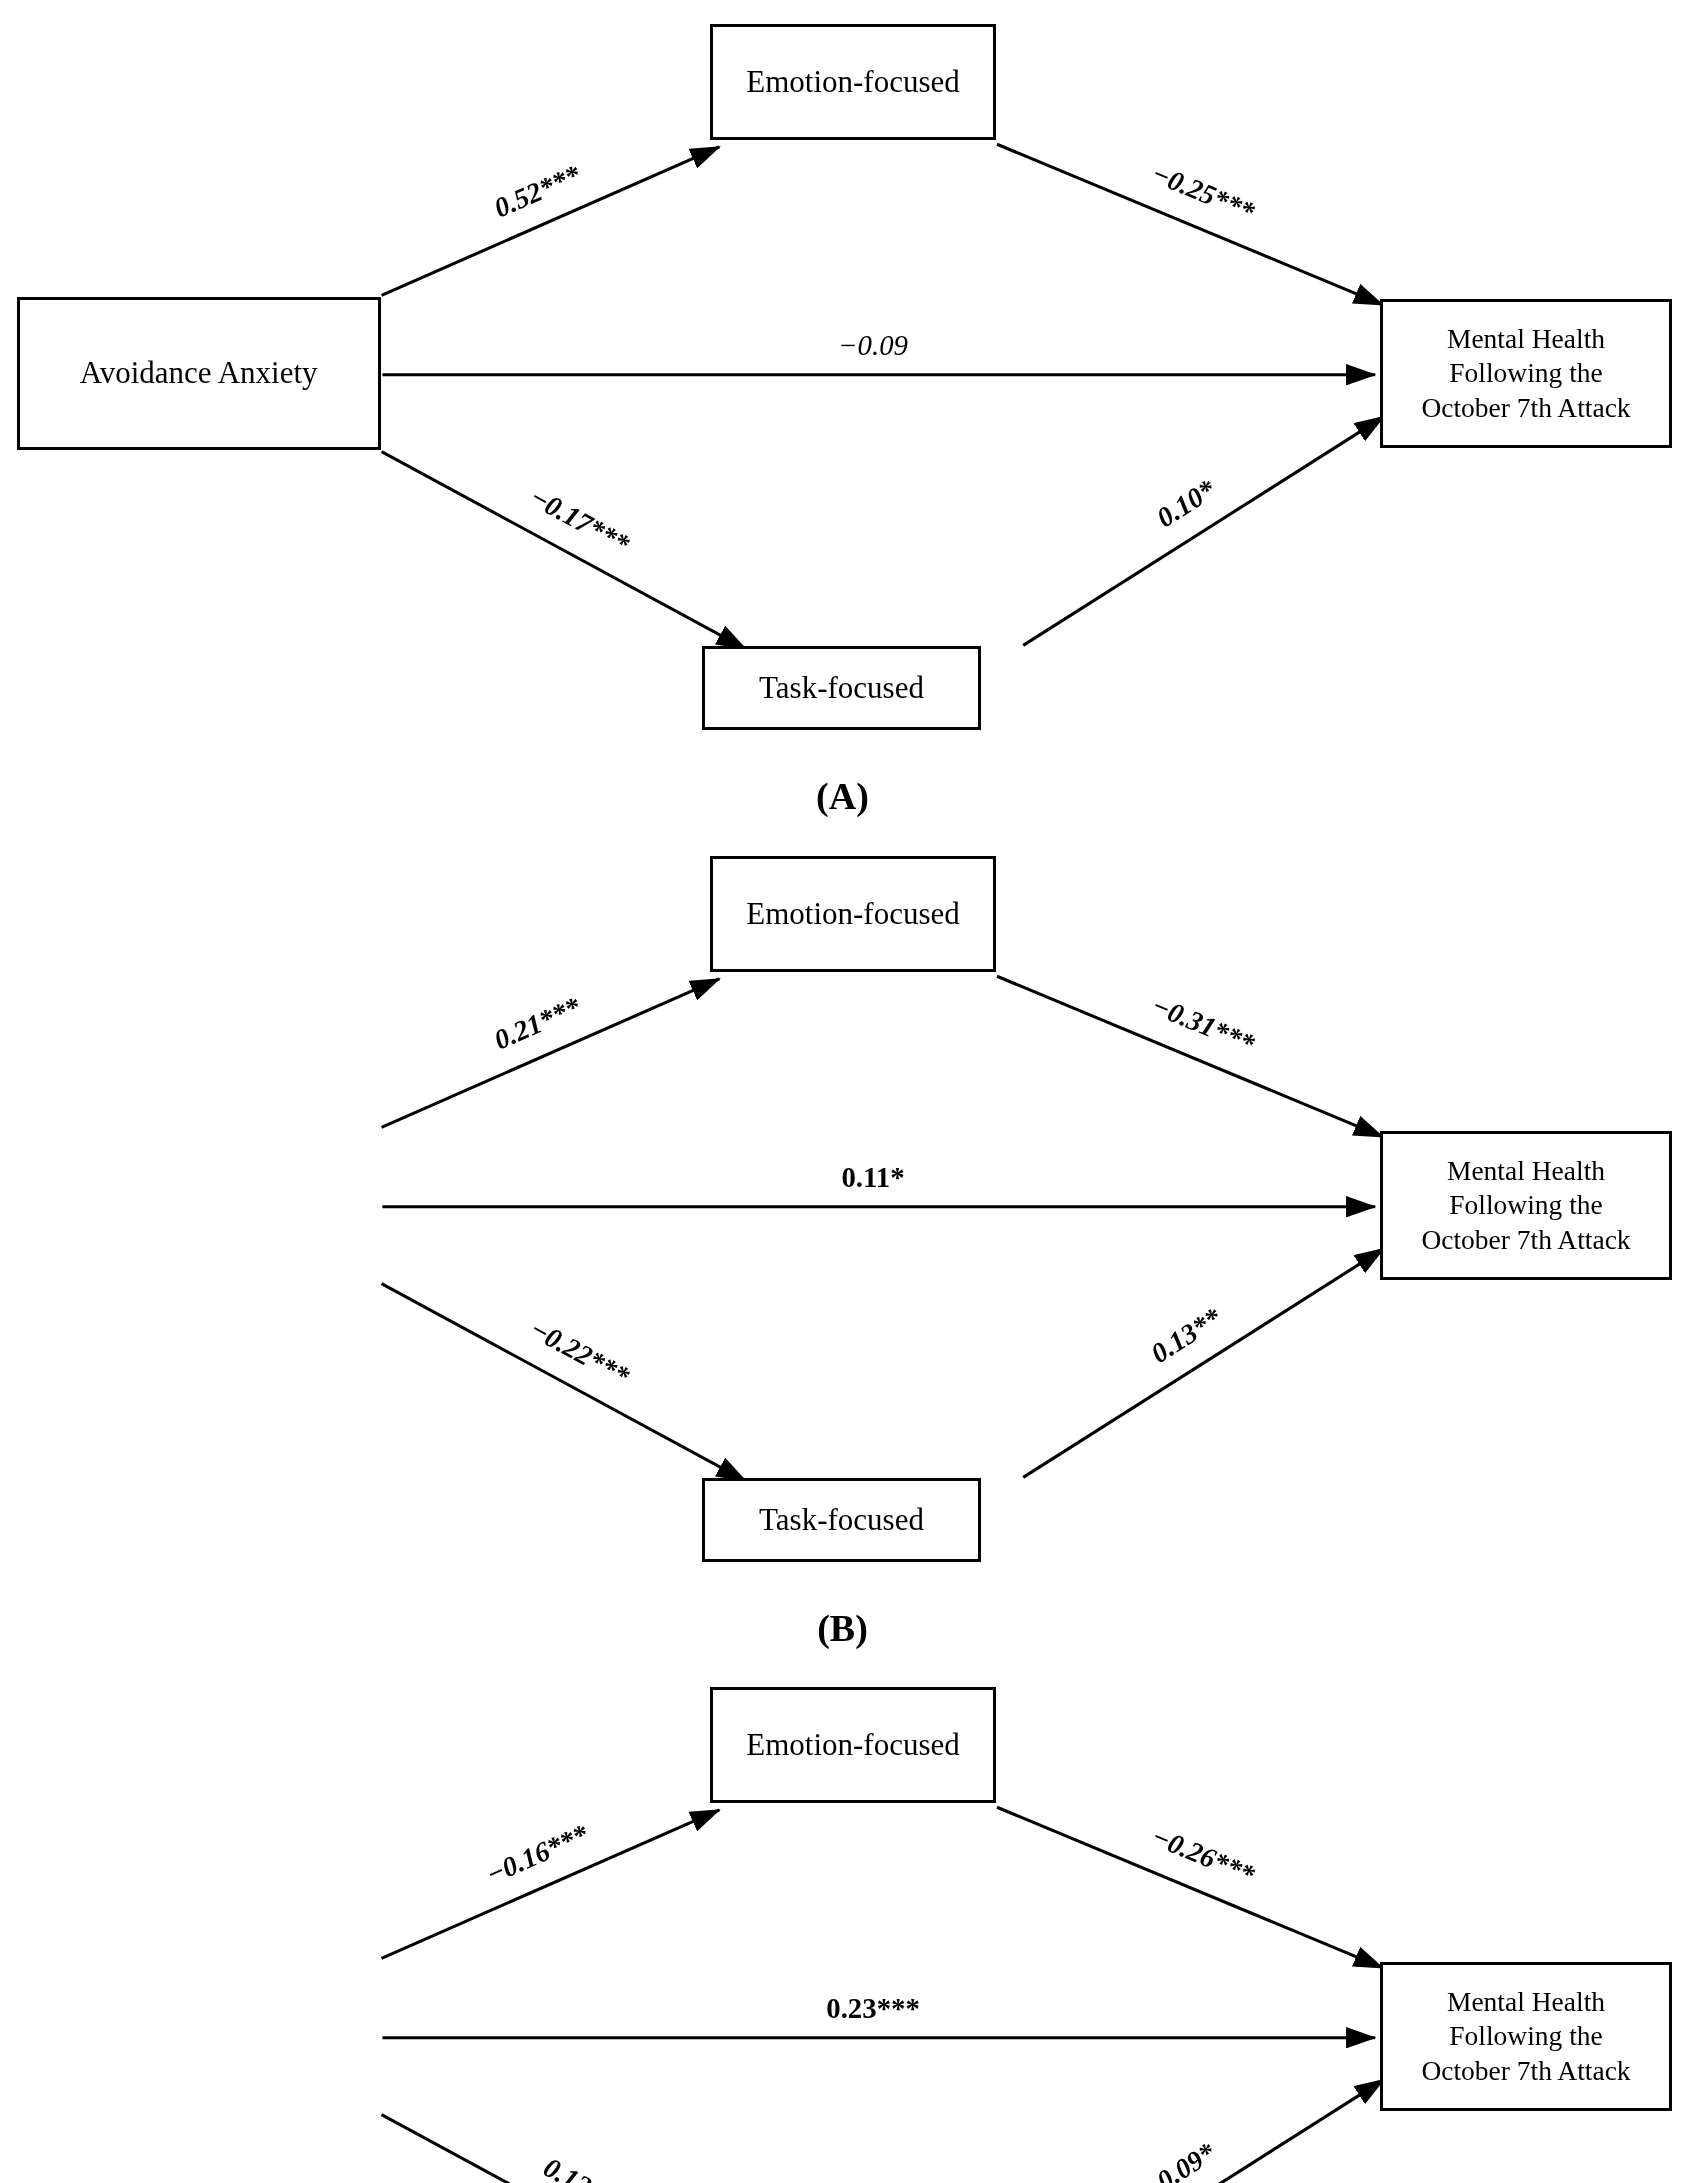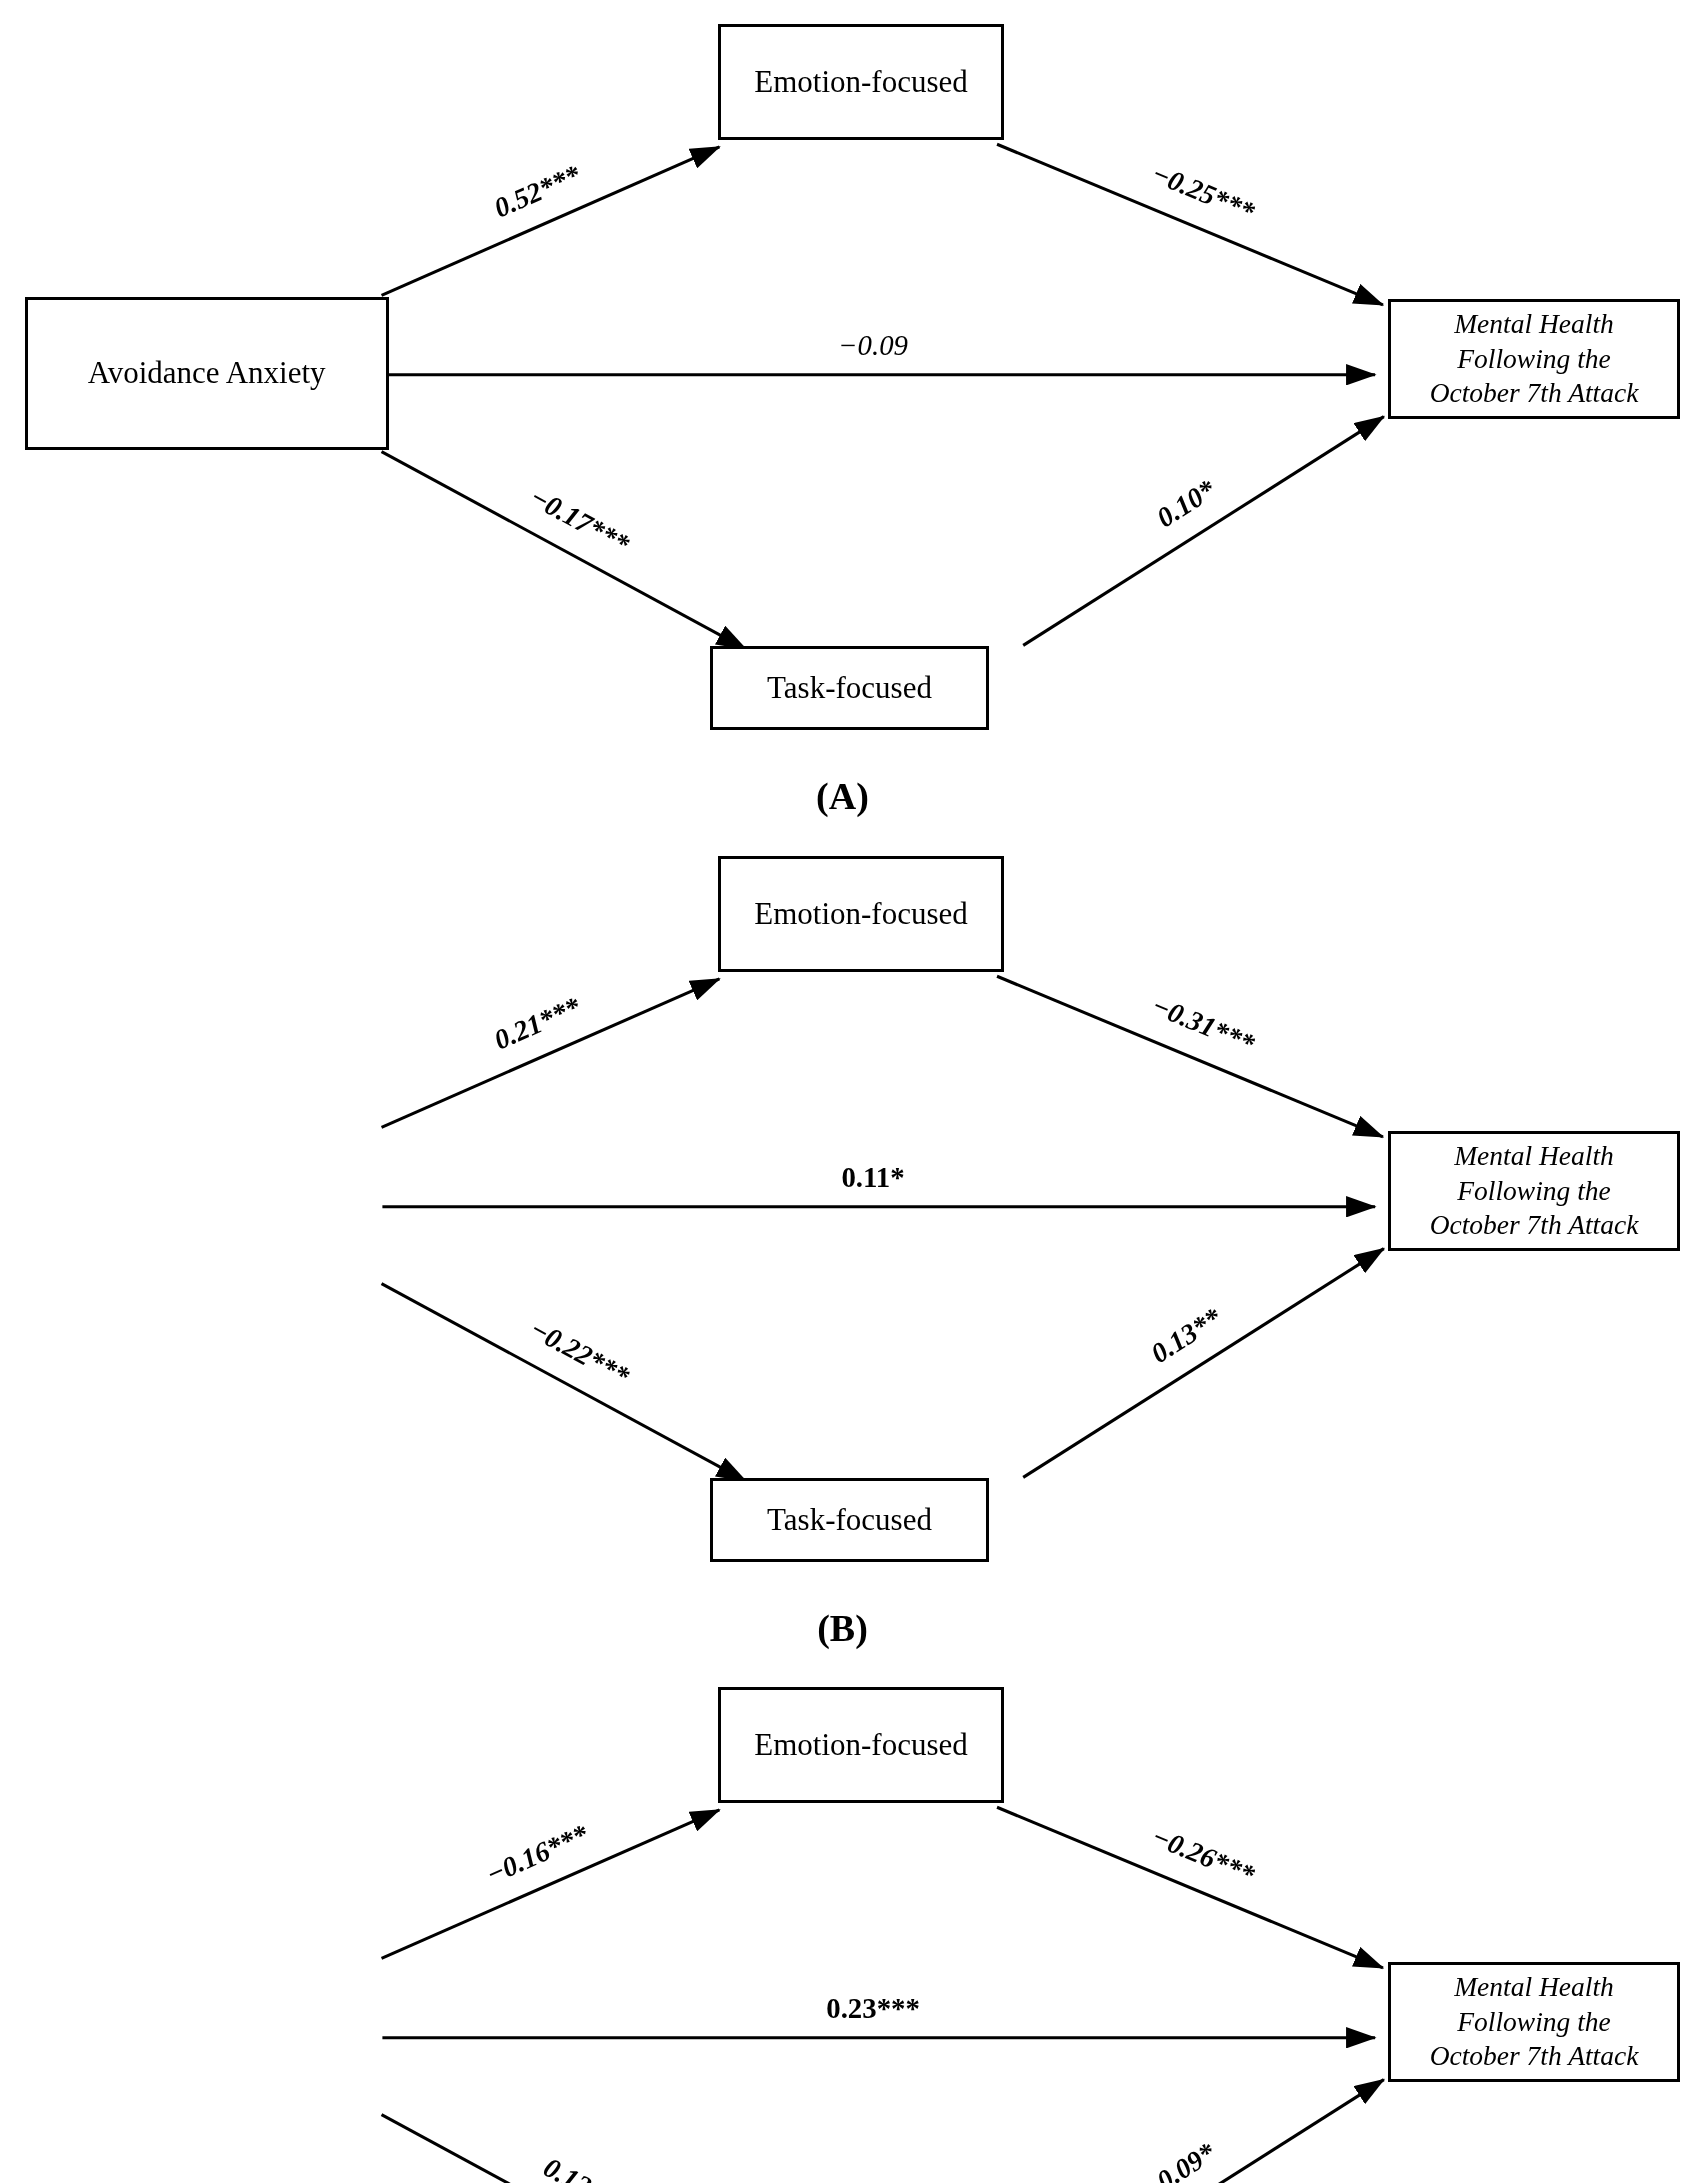--- a/index.html
+++ b/index.html
@@ -8,24 +8,24 @@
   .figure{position:absolute;left:0;top:0;width:1685px;height:2495px;background:#fff;}
   .panel{position:absolute;left:0;width:1685px;height:832px;}
   .panel-a{top:0;}
   .panel-b{top:832px;}
   .panel-c{top:1663px;}
   .arrow-layer{position:absolute;left:0;top:0;width:1685px;height:832px;}
   .arrow-layer line{stroke:#000;stroke-width:7;}
   .arrow-layer path{fill:#000;}
   .node{position:absolute;background:#fff;border:3.5px solid #000;box-sizing:border-box;
         display:flex;align-items:center;justify-content:center;text-align:center;
-        font-size:31px;line-height:1.25;margin-left:8px;}
+        font-size:31px;line-height:1.25;}
   .emotion{left:710px;top:24px;width:286px;height:116px;}
   .predictor{left:16.6px;top:297px;width:364px;height:153px;}
-  .outcome{left:1380px;top:299px;width:292px;height:120px;font-size:27.5px;font-style:italic;}
+  .outcome{left:1380px;top:299px;width:292px;height:149px;font-size:27.5px;}
   .task{left:702px;top:646px;width:279px;height:84px;}
   .caption{position:absolute;left:0;top:774px;width:100%;text-align:center;
            font-weight:bold;font-size:38px;}
   .coef{font-family:"Liberation Serif", serif;font-size:66px;fill:#000;}
   .diag{font-weight:bold;font-style:italic;font-size:64px;}
   .italic{font-style:italic;}
   .bold{font-weight:bold;}
 </style>
 </head>
 <body>

